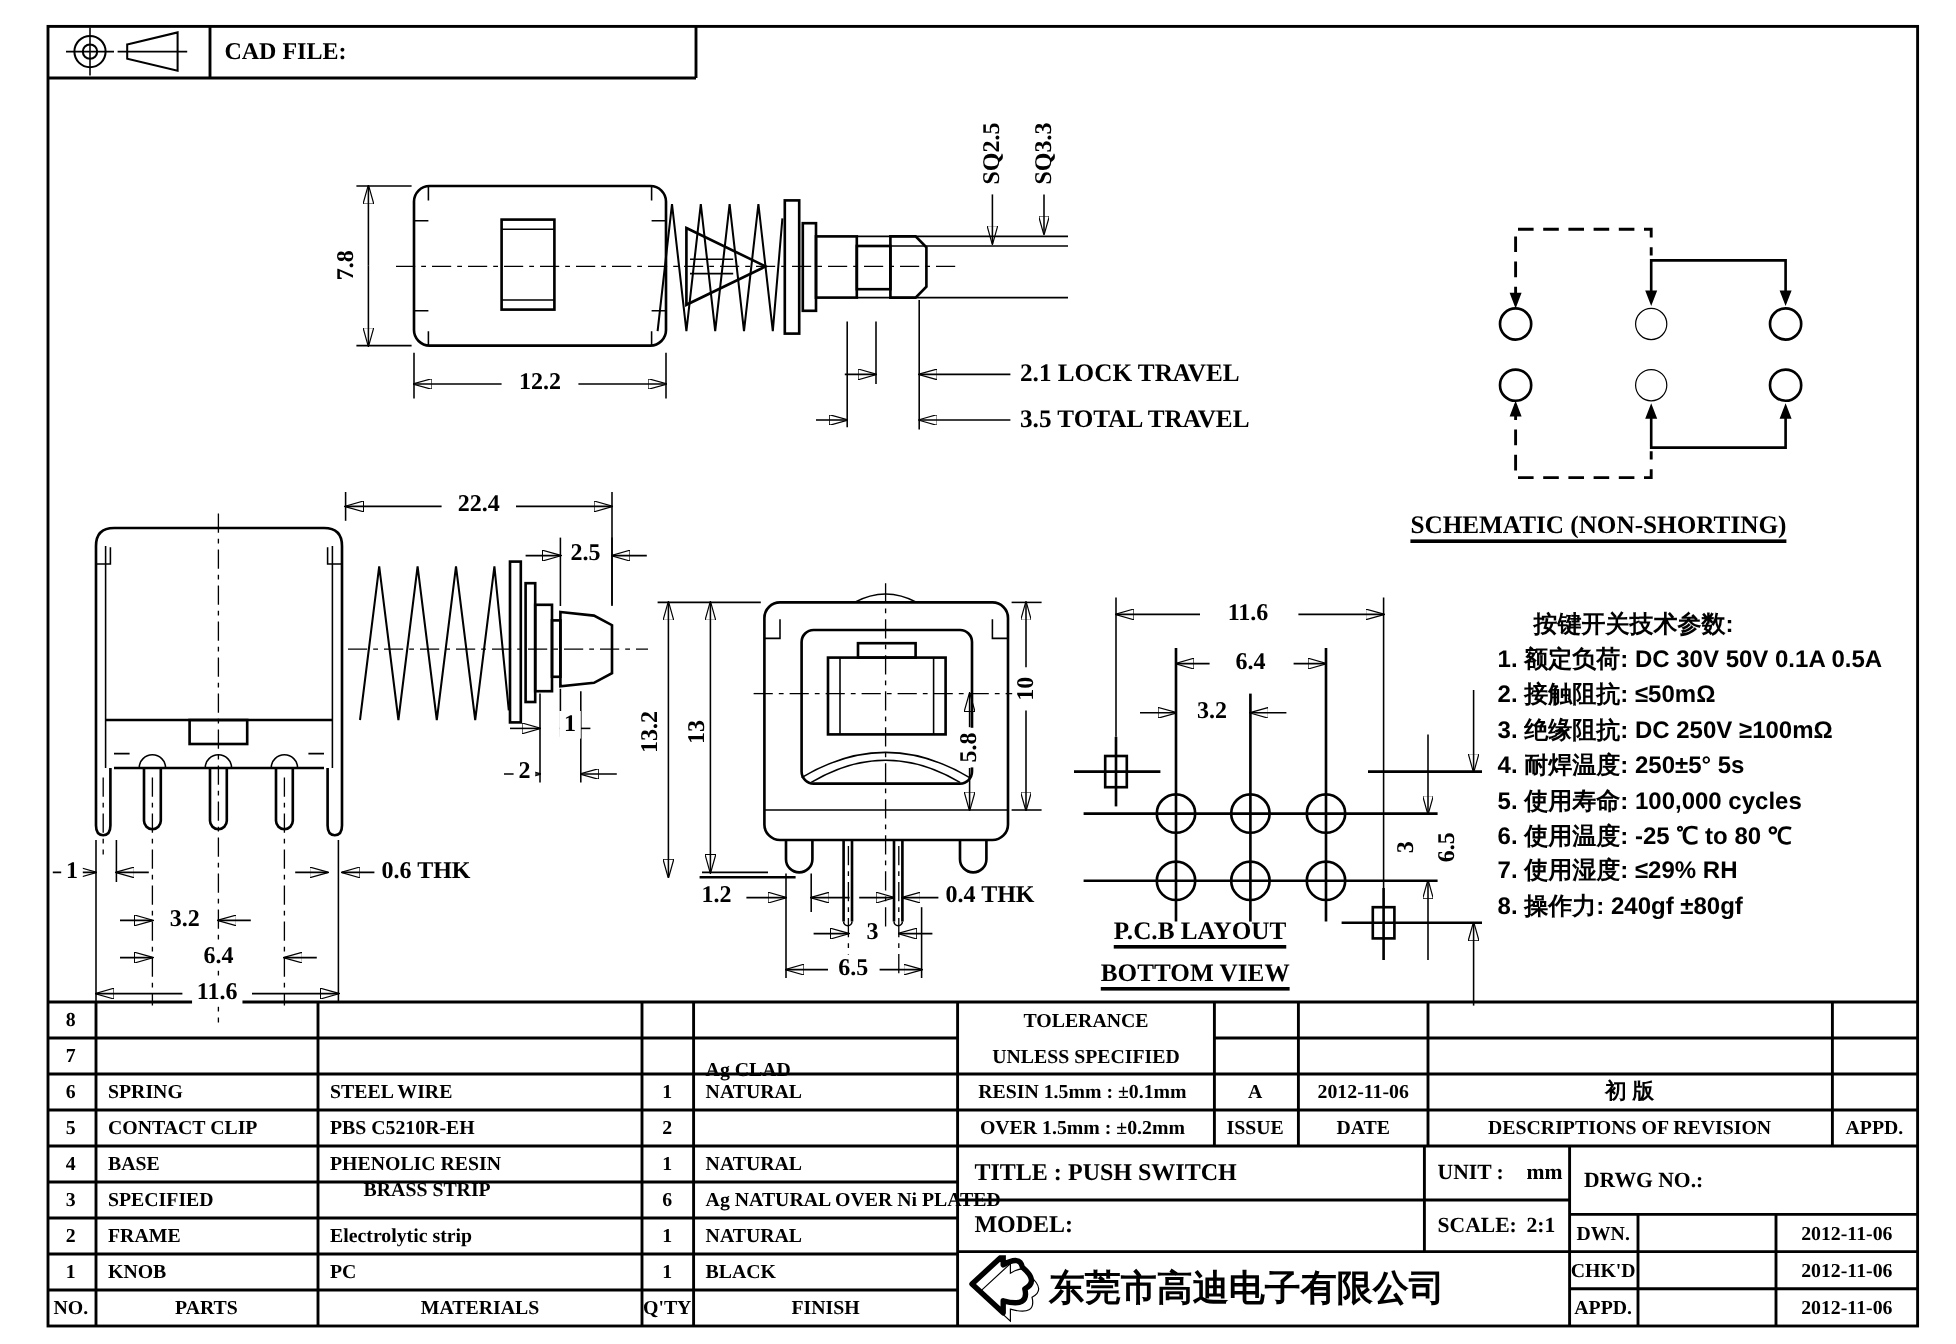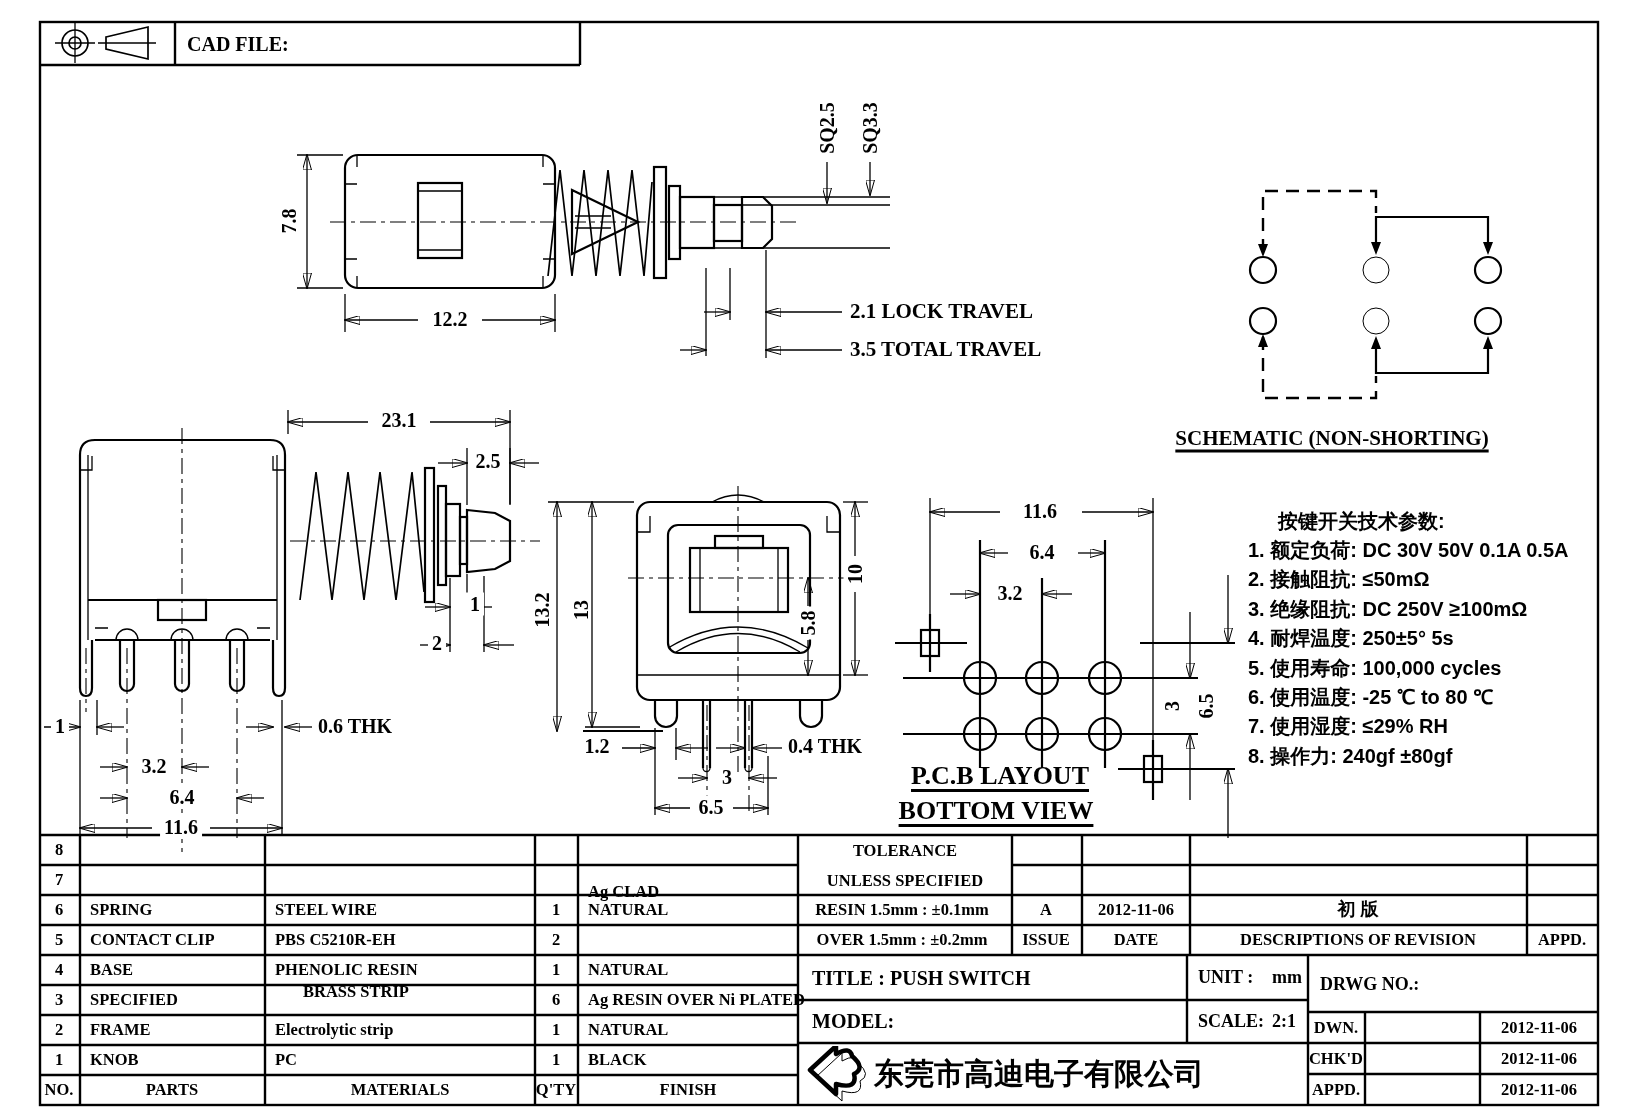--- a/index.html
+++ b/index.html
@@ -16,21 +16,21 @@
   .fill{fill:#000;stroke:none;}
   .t,.tl,.tr{position:absolute;white-space:nowrap;font-weight:bold;font-size:20px;
      font-family:"Liberation Serif",serif;}
   .t{transform:translate(-50%,-50%);}
   .tl{transform:translate(0,-50%);}
   .tr{transform:translate(-50%,-50%) rotate(-90deg);}
   .bg{background:#fff;padding:0 4px;}
   .f16{font-size:16.5px;}
   .f18{font-size:18px;}
   .f21{font-size:21px;}
-  .f22{font-size:26px;}
+  .f22{font-size:21px;}
   .f30{font-size:30px;font-family:"Liberation Sans",sans-serif;}
   .und{text-decoration:underline;text-decoration-thickness:2.5px;text-underline-offset:5px;}
   .cn{font-family:"Liberation Sans",sans-serif;}
   #params{position:absolute;left:1213px;top:506px;width:400px;
      font-family:"Liberation Sans",sans-serif;font-weight:bold;font-size:20px;color:#000;margin-left:35px;}
   #params .ph{padding-left:30px;height:30px;line-height:30px;}
   #params .pi{height:29.4px;line-height:29.4px;}
 </style>
 </head>
 <body>
@@ -271,21 +271,21 @@
 
   <div class="tl" style="left:187px;top:44px;">CAD FILE:</div>
 
   <div class="tr" style="left:289px;top:221px;">7.8</div>
   <div class="t bg" style="left:450px;top:319px;">12.2</div>
   <div class="tr" style="left:827px;top:128px;">SQ2.5</div>
   <div class="tr" style="left:870px;top:128px;">SQ3.3</div>
   <div class="tl f21" style="left:850px;top:311px;">2.1 LOCK TRAVEL</div>
   <div class="tl f21" style="left:850px;top:349px;">3.5 TOTAL TRAVEL</div>
 
-  <div class="t bg" style="left:399px;top:420px;">23.1</div>
+  <div class="t bg" style="left:399px;top:420px;">22.4</div>
   <div class="t bg" style="left:488px;top:461px;">2.5</div>
   <div class="t bg" style="left:475px;top:604px;">1</div>
   <div class="t bg" style="left:437px;top:643px;">2</div>
   <div class="t bg" style="left:60px;top:726px;">1</div>
   <div class="tl" style="left:318px;top:726px;">0.6 THK</div>
   <div class="t bg" style="left:154px;top:766px;">3.2</div>
   <div class="t bg" style="left:182px;top:797px;">6.4</div>
   <div class="t bg" style="left:181px;top:827px;">11.6</div>
 
   <div class="tr" style="left:542px;top:610px;">13.2</div>
@@ -345,21 +345,21 @@
   <div class="t f16" style="left:556px;top:910px;">1</div>
   <div class="t f16" style="left:556px;top:940px;">2</div>
   <div class="t f16" style="left:556px;top:970px;">1</div>
   <div class="t f16" style="left:556px;top:1000px;">6</div>
   <div class="t f16" style="left:556px;top:1030px;">1</div>
   <div class="t f16" style="left:556px;top:1060px;">1</div>
 
   <div class="tl f16" style="left:588px;top:910px;">NATURAL</div>
   <div class="tl f16" style="left:588px;top:892px;">Ag CLAD</div>
   <div class="tl f16" style="left:588px;top:970px;">NATURAL</div>
-  <div class="tl f16" style="left:588px;top:1000px;">Ag RESIN OVER Ni PLATED</div>
+  <div class="tl f16" style="left:588px;top:1000px;">Ag NATURAL OVER Ni PLATED</div>
   <div class="tl f16" style="left:588px;top:1030px;">NATURAL</div>
   <div class="tl f16" style="left:588px;top:1060px;">BLACK</div>
 
   <div class="t f16" style="left:59px;top:1090px;">NO.</div>
   <div class="t f16" style="left:172px;top:1090px;">PARTS</div>
   <div class="t f16" style="left:400px;top:1090px;">MATERIALS</div>
   <div class="t f16" style="left:556px;top:1090px;">Q'TY</div>
   <div class="t f16" style="left:688px;top:1090px;">FINISH</div>
 
   <div class="t f16" style="left:905px;top:851px;">TOLERANCE</div>

